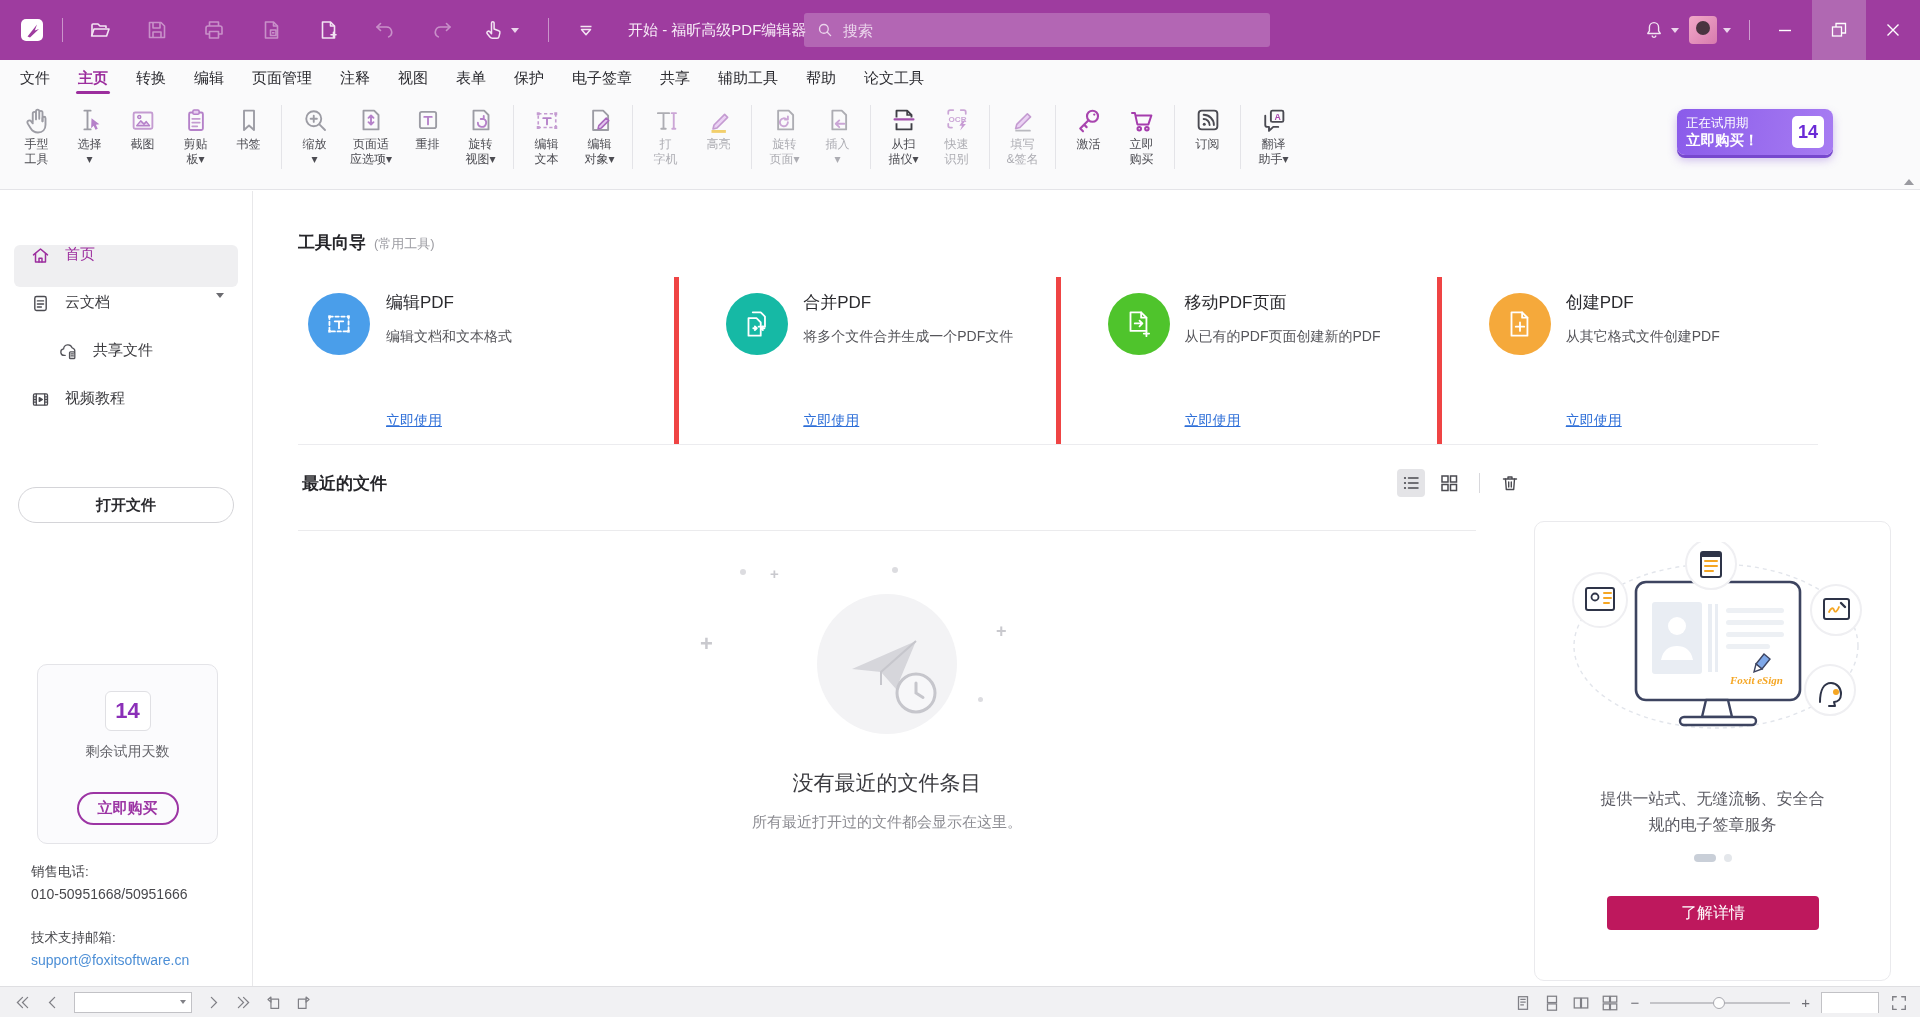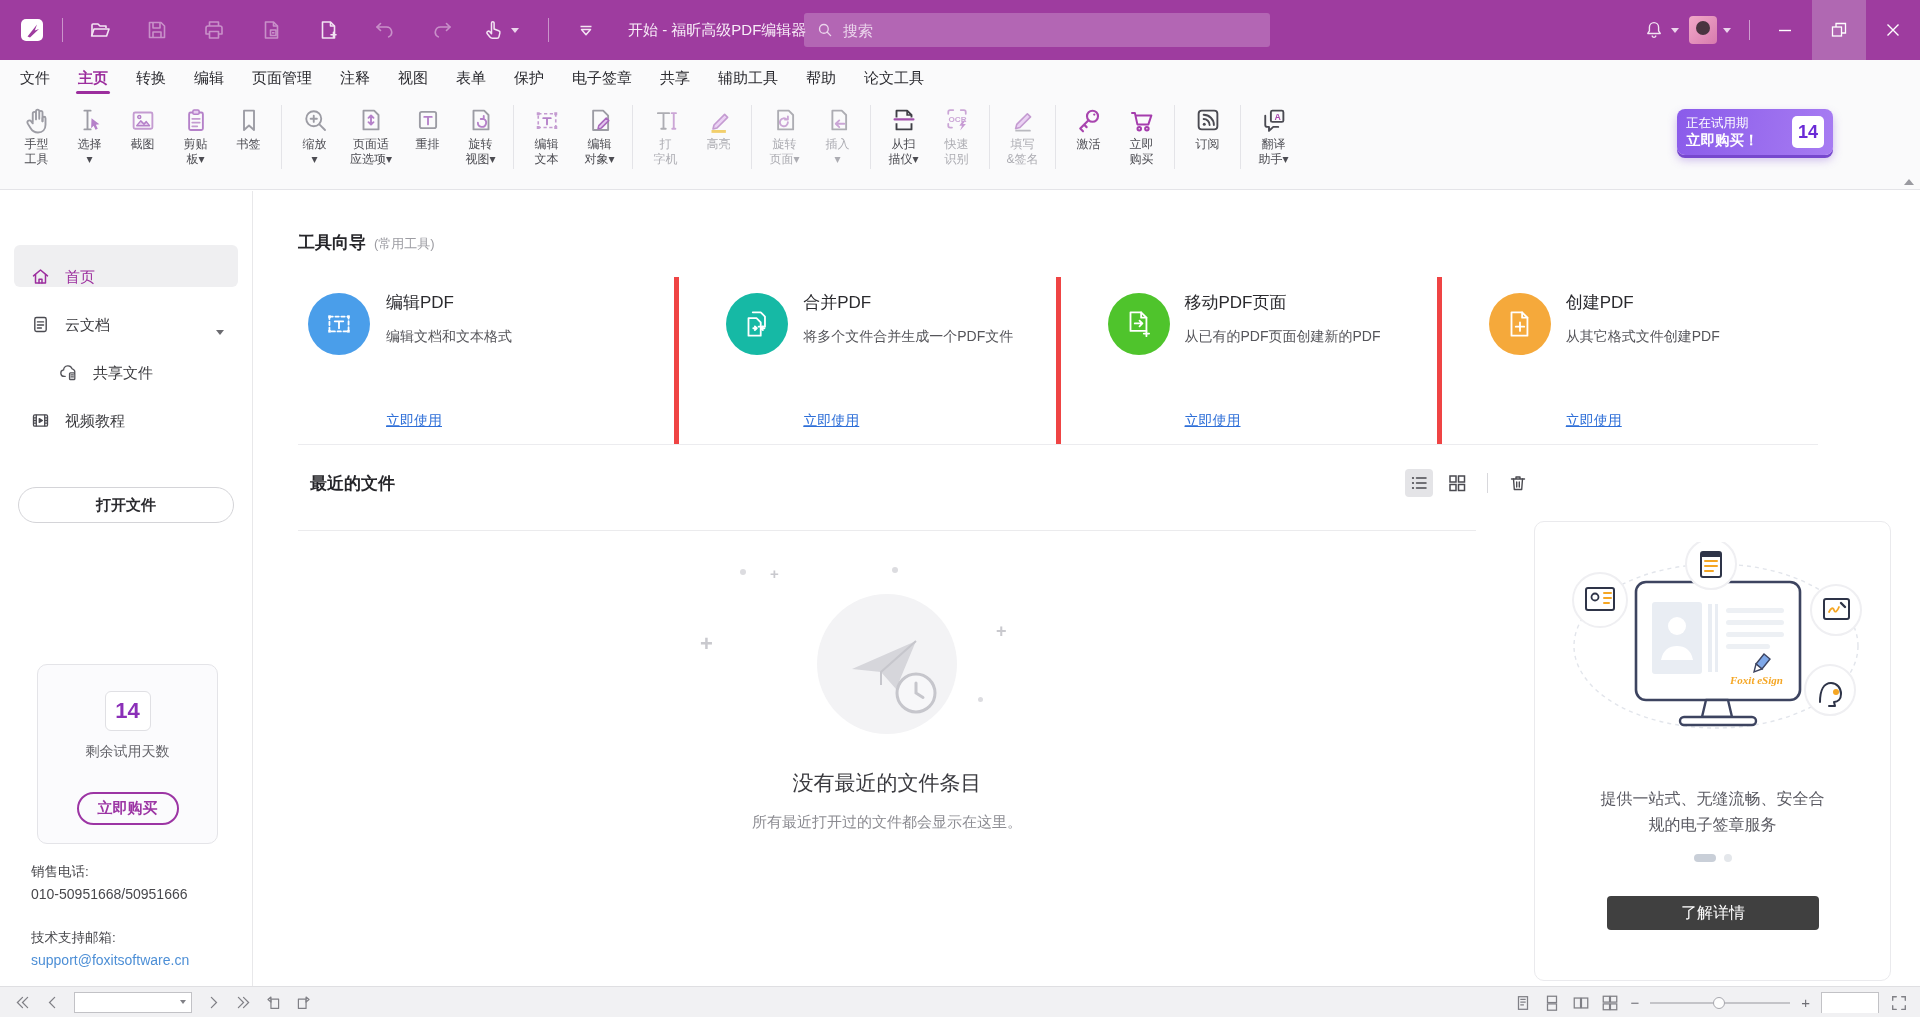--- a/index.html
+++ b/index.html
@@ -45,21 +45,21 @@
 
   
   .badge{position:absolute;right:87px;top:13px;width:156px;height:46px;border-radius:8px;background:linear-gradient(100deg,#8A5BEA,#A77CF2);box-shadow:0 3px 0 #7748CE,0 5px 10px rgba(120,70,210,.35);display:flex;align-items:center;padding:0 9px;cursor:default}
   .badge-text{flex:1;color:#fff}
   .badge-l1{font-size:12.5px;line-height:16px}
   .badge-l2{font-size:14.5px;line-height:18px;font-weight:bold}
   .badge-days{width:32px;height:32px;background:#fff;border-radius:5px;color:#6B2BD6;font-weight:bold;font-size:18px;display:flex;align-items:center;justify-content:center}
 
   
   .sidebar{position:absolute;left:0;top:191px;width:253px;height:795px;background:#fff;border-right:1px solid #E8E8EA}
-  .snav{height:42px;margin:6px 14px 0 14px;padding-left:16px;display:flex;align-items:flex-end;gap:14px;font-size:15px;color:#3A3A3E;border-radius:6px;cursor:default}
+  .snav{height:42px;margin:6px 14px 0 14px;padding-left:16px;display:flex;align-items:flex-start;gap:14px;font-size:15px;color:#3A3A3E;border-radius:6px;cursor:default}
   .snav svg{width:21px;height:21px;flex:none}
   .snav.active{background:#EFEFF1;color:#9C2E9E}
   .snav.sub{padding-left:44px}
   .scaret{width:0;height:0;border-left:4.5px solid transparent;border-right:4.5px solid transparent;border-top:5.5px solid #6B6B70;margin-left:auto;margin-right:14px}
   .open-btn{display:block;width:216px;height:36px;margin:56px auto 0 auto;background:#fff;border:1px solid #D4D4D8;border-radius:18px;font-size:15px;font-weight:bold;color:#2A2A2E;line-height:34px;cursor:default;font-family:inherit}
   .trialcard{position:absolute;left:37px;top:473px;width:181px;height:180px;background:#FBFBFD;border:1px solid #E4E4E8;border-radius:10px;text-align:center;padding-top:26px}
   .trial-days{width:46px;height:40px;margin:0 auto;background:#fff;border:1px solid #E0E0E4;border-radius:6px;font-size:22px;font-weight:bold;color:#8B2FB8;line-height:38px}
   .trial-label{margin-top:12px;font-size:14px;color:#64646A}
   .trial-buy{display:inline-block;margin-top:31px;padding:5px 19px;border:2px solid #9C35A4;border-radius:17px;color:#9C35A4;font-size:15px;font-weight:bold;cursor:default}
   .contact{position:absolute;left:31px;top:672px;font-size:13.5px;color:#48484C;line-height:18px}
@@ -79,21 +79,21 @@
   .card + .card .ctext{left:124px}
   .card + .card .clink{left:124px}
   .cicon{position:absolute;left:10px;top:16px;width:62px;height:62px;border-radius:50%;display:flex;align-items:center;justify-content:center}
   .cicon svg{width:34px;height:34px}
   .ctext{position:absolute;left:88px;top:14px}
   .ctitle{font-size:17px;color:#2A2A2E}
   .cdesc{font-size:14px;color:#55555A;margin-top:14px}
   .clink{position:absolute;left:88px;bottom:14px;font-size:14px;color:#2E6FD8;text-decoration:underline;cursor:default}
   .c-blue{background:#4A9EEA}.c-teal{background:#16B9A5}.c-green{background:#4FC42C}.c-orange{background:#F5A93B}
 
-  .recent-head{position:absolute;left:56px;top:278px;width:1222px;display:flex;align-items:center}
+  .recent-head{position:absolute;left:48px;top:278px;width:1222px;display:flex;align-items:center}
   .recent-title{font-size:17px;font-weight:bold;color:#26262A}
   .recent-actions{margin-left:auto;display:flex;align-items:center;gap:10px}
   .ricon{width:28px;height:28px;border-radius:4px;display:flex;align-items:center;justify-content:center;cursor:default}
   .ricon svg{width:20px;height:20px}
   .ricon.active{background:#E4E4E7}
   .rdiv{width:1px;height:20px;background:#D8D8DC;margin:0 6px}
   .recent-line{position:absolute;left:44px;top:339px;width:1178px;height:1px;background:#EBEBED}
 
   .empty{position:absolute;left:22px;top:350px;width:1222px;text-align:center}
   .empty-gfx{position:relative;width:150px;height:150px;margin:48px auto 0 auto}
@@ -102,21 +102,21 @@
   .empty-title{margin-top:30px;font-size:21px;color:#3A3A3F;font-weight:500}
   .empty-sub{margin-top:16px;font-size:15px;color:#8C8C92}
 
   
   .esign{position:absolute;left:1280px;top:330px;width:357px;height:460px;background:#fff;border:1px solid #EAEAED;border-radius:10px}
   .esign-ill{display:block;margin:20px auto 0 auto}
   .esign-text{margin-top:14px;text-align:center;font-size:16px;color:#5A5A62;line-height:26px}
   .esign-dots{margin-top:16px;display:flex;justify-content:center;align-items:center;gap:8px}
   .edot-pill{width:22px;height:8px;border-radius:4px;background:#C9CFD8}
   .edot{width:8px;height:8px;border-radius:50%;background:#E4E7EB}
-  .esign-btn{position:absolute;left:72px;top:374px;width:212px;height:34px;background:#404040;border:none;border-radius:4px;color:#fff;font-size:16px;font-family:inherit;cursor:default}
+  .esign-btn{position:absolute;left:72px;top:374px;width:212px;height:34px;background:#be185d;border:none;border-radius:4px;color:#fff;font-size:16px;font-family:inherit;cursor:default}
 
   
   .statusbar{position:absolute;left:0;top:986px;width:1920px;height:31px;background:#F1F1F3;border-top:1px solid #DFDFE2;display:flex;align-items:center}
   .sb-left{display:flex;align-items:center;gap:13px;padding-left:14px}
   .sb-left svg{width:17px;height:17px}
   .pagebox{width:118px;height:21px;background:#fff;border:1px solid #C2C2C6;display:flex;align-items:center}
   .pagebox input{flex:1;border:none;outline:none;font-size:12px;padding-left:5px;min-width:0;font-family:inherit}
   .pcaret{width:0;height:0;border-left:3.5px solid transparent;border-right:3.5px solid transparent;border-top:4.5px solid #808086;margin-right:5px}
   .sb-right{position:absolute;right:12px;top:0;height:31px;display:flex;align-items:center;gap:11px}
   .sb-right svg{width:18px;height:18px}

